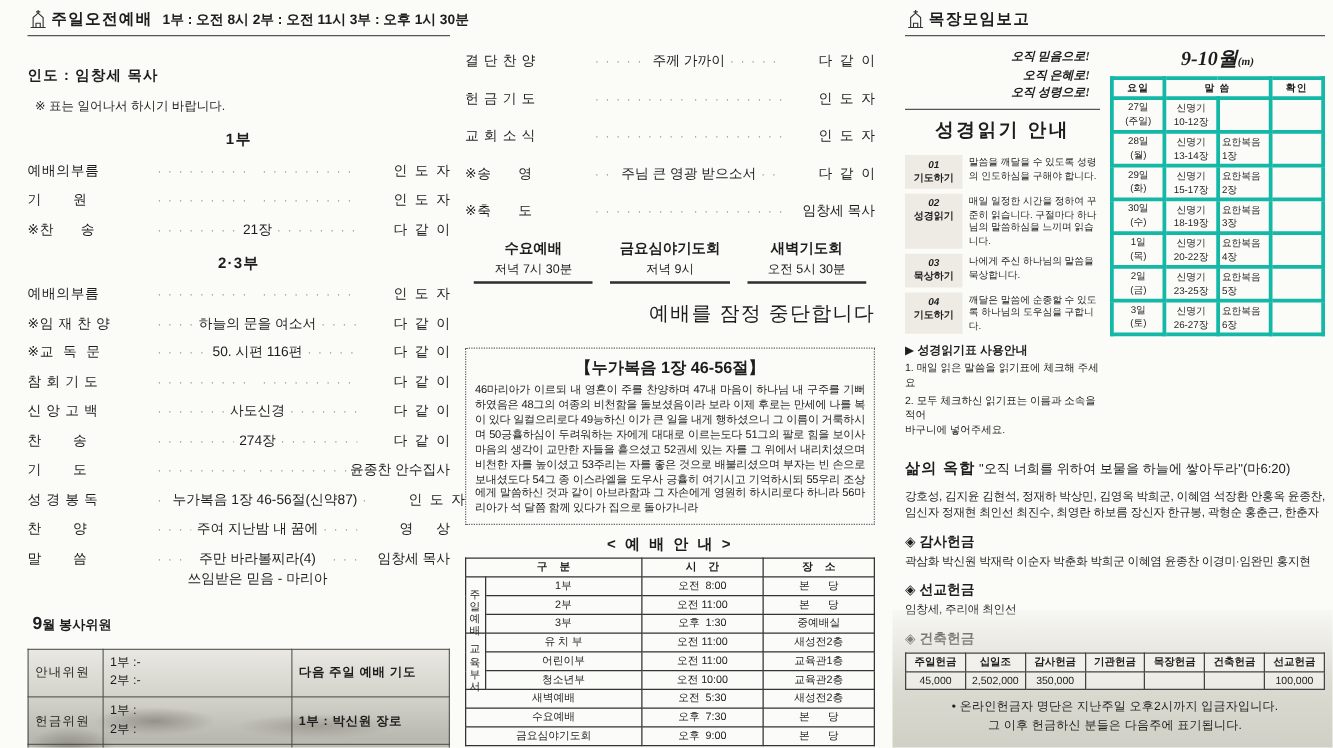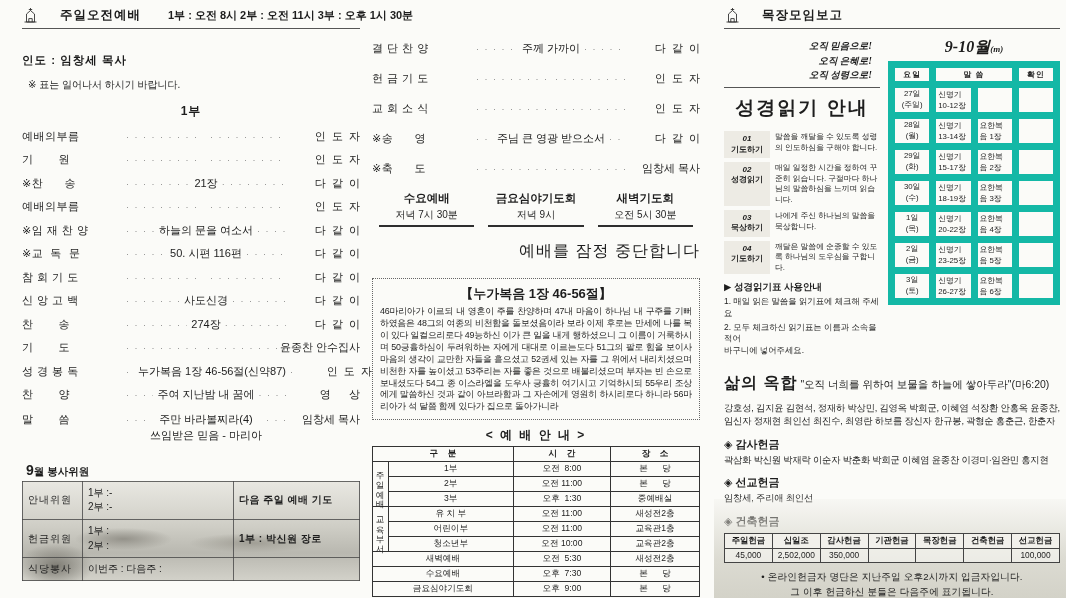--- a/index.html
+++ b/index.html
@@ -8,42 +8,42 @@
     width:1066px; height:598px; overflow:hidden; position:relative;
     background:#fbfbf8; color:#1d1d1d;
     font-family:"Liberation Sans","DejaVu Sans",sans-serif;
   }
   .col { position:absolute; top:0; }
   #col-left  { left:22px;  width:338px; }
   #col-mid   { left:372px; width:328px; }
   #col-right { left:724px; width:336px; }
 
   
-  .col-header { display:flex; align-items:center; gap:23px; border-bottom:1.5px solid #555; padding:7px 0 4px 2px; }
+  .col-header { display:flex; align-items:center; gap:4px; border-bottom:1.5px solid #555; padding:7px 0 4px 2px; }
   .hdr-title { font-size:12.5px; font-weight:bold; letter-spacing:1px; white-space:nowrap; }
   .hdr-times { font-size:11px; font-weight:bold; margin-left:4px; white-space:nowrap; }
   .church-svg { flex:none; }
 
   .leader-line { text-align:left; font-size:11.5px; font-weight:bold; letter-spacing:1px; margin:24px 4px 8px 0; }
   .stand-note { font-size:10px; margin:10px 0 0 6px; }
 
   .part-title { text-align:center; font-size:12px; font-weight:bold; margin:11px 0 3px; letter-spacing:1px; }
 
   
   .svc-row { display:flex; align-items:baseline; font-size:11px; margin:8.5px 0; }
   #col-mid .svc-row { margin:15px 0; }
   .svc-label { flex:none; width:104px; white-space:pre; letter-spacing:.5px; }
   .svc-dots { flex:1; overflow:hidden; white-space:nowrap; color:#8a8a8a; font-size:9px; min-width:8px; }
   .svc-dots::after { content:"· · · · · · · · · · · · · · · · · · · · · · · · · · · · · ·"; letter-spacing:1.5px; }
   .svc-center { flex:none; max-width:170px; padding:0 4px; white-space:nowrap; }
   .svc-center.tall { white-space:pre-line; text-align:center; line-height:1.5; }
   .svc-right { flex:none; min-width:74px; text-align:right; white-space:pre; }
 
   
-  .vol-title { font-size:10.5px; font-weight:bold; margin:18px 0 2px 4px; }
+  .vol-title { font-size:10.5px; font-weight:bold; margin:18px 0 12px 4px; }
   .vol-month { font-size:14px; }
   .vol-box { position:relative; height:100px; margin-top:2px; }
   .vol-photo { position:absolute; inset:0;
     background:
       radial-gradient(ellipse 70px 16px at 30% 58%, #94928a 0%, rgba(148,146,138,0) 70%),
       radial-gradient(ellipse 90px 14px at 68% 62%, #a09e95 0%, rgba(160,158,149,0) 70%),
       radial-gradient(ellipse 50px 30px at 10% 85%, #7e7c74 0%, rgba(126,124,116,0) 75%),
       linear-gradient(180deg,#e9e8e2 0%,#cfcec6 45%,#b9b8b0 72%,#d3d2ca 100%);
   }
   .vol-table { position:relative; width:100%; height:100%; border-collapse:collapse; font-size:10px; }
@@ -73,40 +73,40 @@
   .grp { writing-mode:vertical-rl; text-orientation:upright; letter-spacing:1px; padding:0 !important; font-size:8.6px; }
 
   
   .mission-title { text-align:center; font-size:11px; font-weight:bold; margin:6px 0 2px; }
 
   
   .top-area { display:flex; margin-top:6px; }
   .left-pane { width:156px; flex:none; }
   .right-pane { flex:1; margin-left:8px; }
   .slogan { text-align:right; font-style:italic; font-weight:bold; font-size:9.5px; line-height:1.55; padding:4px 8px 4px 0; font-family:"Liberation Serif","DejaVu Serif",serif; }
-  .reading-title { border-top:1.2px solid #555; text-align:center; font-size:19px; font-weight:bold; letter-spacing:2px; padding:7px 0 6px; }
+  .reading-title { border-top:1.2px solid #555; text-align:center; font-size:15px; font-weight:bold; letter-spacing:2px; padding:7px 0 6px; }
   .step { display:flex; margin:4px 0; }
   .step-label { flex:none; width:46px; background:#edebe4; text-align:center; font-size:8px; line-height:1.3; padding:3px 0; }
   .step-num { font-style:italic; font-weight:bold; display:block; }
   .step-name { font-weight:bold; }
   .step-desc { flex:1; font-size:7.8px; line-height:1.38; padding:1px 0 0 5px; }
   .usage-title { font-size:9.5px; font-weight:bold; margin-top:7px; }
   .usage-line { font-size:8.4px; line-height:1.4; white-space:pre-line; margin-top:2px; }
 
   .cal-period { text-align:center; font-size:16px; font-weight:bold; font-style:italic; font-family:"Liberation Serif","DejaVu Serif",serif; margin:2px 0 3px; }
   .cal-suffix { font-size:9px; }
   .cal-table { width:100%; border-collapse:collapse; font-size:7.8px; table-layout:fixed; }
-  .cal-table th, .cal-table td { border:7px solid #14b8a6; padding:1px 2px; }
+  .cal-table th, .cal-table td { border:3px solid #14b8a6; padding:1px 2px; }
   .cal-table th { height:16px; font-weight:bold; letter-spacing:1px; }
   .cal-table td { height:25px; }
   .cal-day { width:28px; text-align:center; line-height:1.35; }
-  .cal-ot { width:62px; } .cal-nt { width:56px; } .cal-check { width:28px; }
+  .cal-ot { width:62px;text-align:center; } .cal-nt { width:56px; } .cal-check { width:28px; }
 
   .okhap { margin-top:16px; font-size:10.5px; }
-  .okhap-title { font-weight:bold; font-size:16px; letter-spacing:1px; }
+  .okhap-title { font-weight:bold; font-size:12px; letter-spacing:1px; }
   .giving { margin-top:8px; }
   .giving-title { font-size:11px; font-weight:bold; }
   .giving-names { font-size:9.3px; line-height:1.45; margin-top:2px; letter-spacing:-.2px; }
 
   .offer-area { position:relative; margin-top:4px; }
   .sheep-photo { position:absolute; left:-10px; right:-10px; top:-34px; height:200px;
     background:
       radial-gradient(ellipse 16px 9px at 50px 120px, #f4f3ec 58%, rgba(244,243,236,0) 60%),
       radial-gradient(ellipse 20px 11px at 140px 135px, #f1f0e8 58%, rgba(241,240,232,0) 60%),
       radial-gradient(ellipse 14px 8px at 235px 115px, #f2f1ea 58%, rgba(242,241,234,0) 60%),
@@ -151,20 +151,21 @@
     <span class="svc-right">인  도  자</span>
   </div>
   <div class="svc-row">
     <span class="svc-label">※찬      송</span>
     <span class="svc-dots"></span>
     <span class="svc-center">21장</span>
     <span class="svc-dots"></span>
     <span class="svc-right">다  같  이</span>
   </div>
 
+  <div class="part-title">2·3부</div>
 
   <div class="svc-row">
     <span class="svc-label">예배의부름</span>
     <span class="svc-dots"></span>
     <span class="svc-center"></span>
     <span class="svc-dots"></span>
     <span class="svc-right">인  도  자</span>
   </div>
   <div class="svc-row">
     <span class="svc-label">※임 재 찬 양</span>

